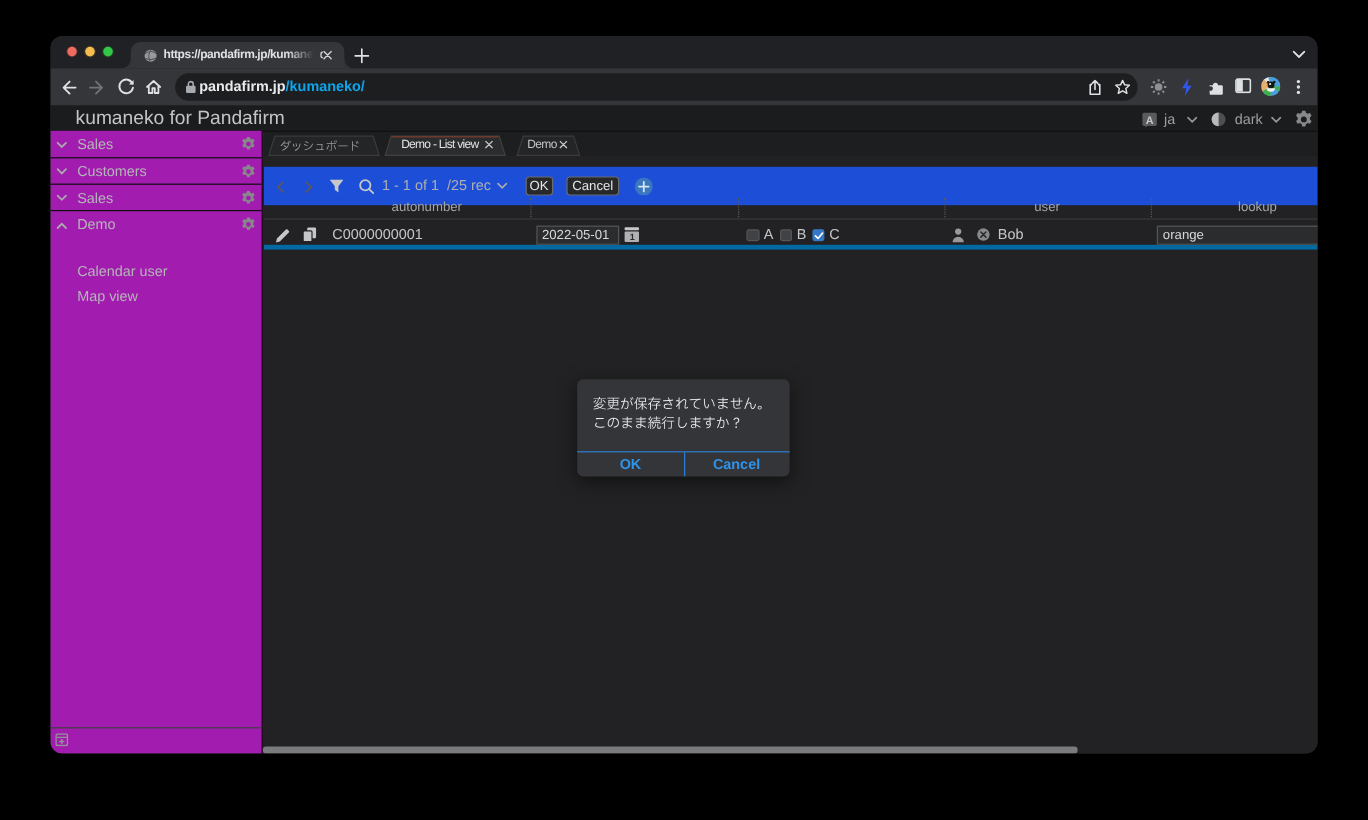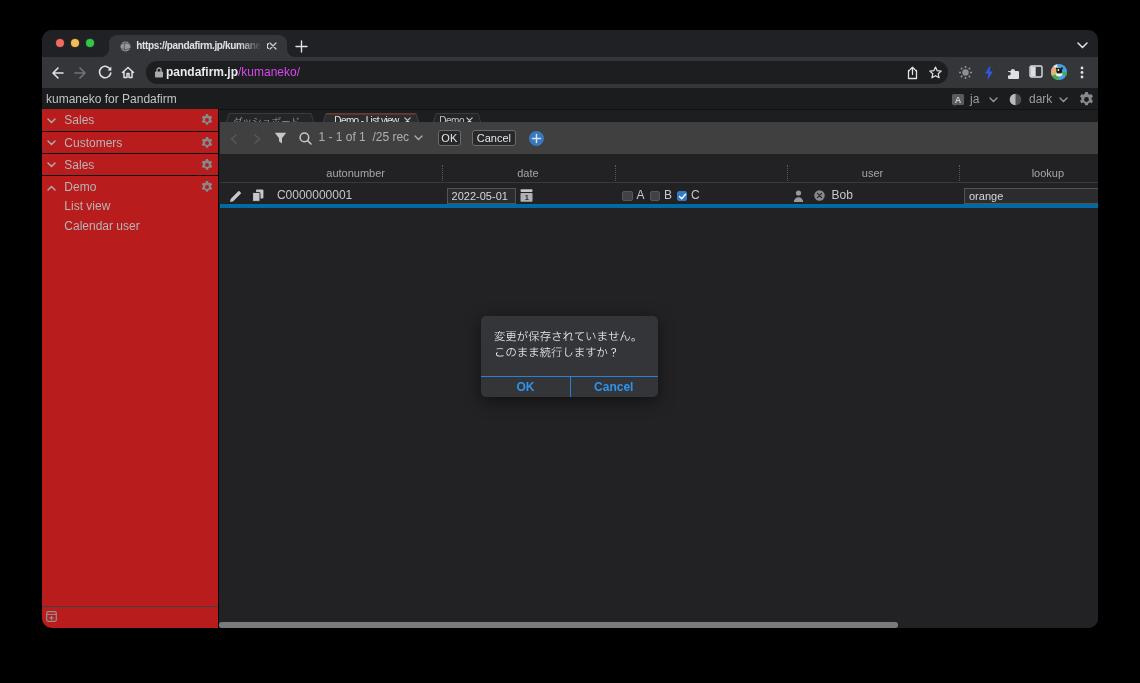--- a/index.html
+++ b/index.html
@@ -12,36 +12,36 @@
 .tab{position:absolute;left:66.7px;top:4.8px;width:178px;height:22.2px;background:#35363a;border-radius:8px 8px 0 0}
 .tab:before,.tab:after{content:"";position:absolute;bottom:0;width:8px;height:8px}
 .tab:before{left:-8px;background:radial-gradient(circle at 0 0,transparent 7.8px,#35363a 8px)}
 .tab:after{right:-8px;background:radial-gradient(circle at 8px 0,transparent 7.8px,#35363a 8px)}
 .tabtxt{position:absolute;left:27.6px;top:0;height:22.2px;line-height:22.2px;width:133px;overflow:hidden;white-space:nowrap;font-size:10px;font-weight:bold;letter-spacing:-0.35px;color:#dfe1e5}
 .tabfade{position:absolute;left:130px;top:1px;width:28px;height:20px;background:linear-gradient(90deg,rgba(53,54,58,0),#35363a 80%)}
 
 .tbar{position:absolute;left:0;top:27px;width:100%;height:31px;background:#35363a}
 .pill{position:absolute;left:104.3px;top:4.3px;width:802px;height:22.6px;border-radius:11.3px;background:#1d1e20}
 .url{position:absolute;left:124px;top:0;height:22.6px;line-height:22.6px;font-size:12px;font-weight:bold;color:#e8eaed}
-.url span{color:#d946ef;font-weight:normal}
+.url span{color:#0ea5e9;font-weight:bold}
 
 .app{position:absolute;left:0;top:58px;width:100%;height:540px;background:#222224}
 .ahead{position:absolute;left:0;top:0;width:100%;height:22.4px;background:#1b1c1d;border-bottom:1px solid #111}
-.ahead .t{position:absolute;left:4px;top:0;height:22px;line-height:22px;font-size:12px;color:#c3c4c6}
-.side{position:absolute;left:0;top:21.4px;width:176.5px;height:518.6px;background:#b91c1c;border-right:1px solid #0a0a0b}
+.ahead .t{position:absolute;left:21px;top:0;height:22px;line-height:22px;font-size:16px;color:#c3c4c6}
+.side{position:absolute;left:0;top:21.4px;width:176.5px;height:518.6px;background:#a21caf;border-right:1px solid #0a0a0b}
 .srow{position:absolute;left:0;width:100%;height:22.3px;border-bottom:1px solid #0e0e0f}
 .srow .txt,.ssub .txt{position:absolute;left:22.3px;top:0;height:22.3px;line-height:22.3px;font-size:12px;color:#b4b5b7}
 .ssub{position:absolute;left:0;width:100%;height:20.4px}
 .ssub .txt{height:20.4px;line-height:20.4px}
 .main{position:absolute;left:177.5px;top:22.4px;width:878.5px;height:517.6px;background:#222224}
 
 .vtabs{position:absolute;left:0;top:0;width:100%;height:20px;background:#1d1e1f}
 .vtxt{position:absolute;top:0;height:20px;line-height:22px;font-size:10px;letter-spacing:-0.1px;color:#9b9c9e;white-space:nowrap}
 
-.tb2{position:absolute;left:0;top:12px;width:100%;height:31.5px;background:#404040}
+.tb2{position:absolute;left:0;top:29px;width:100%;height:31.5px;background:#1d4ed8}
 .btn{position:absolute;top:7.5px;height:16.6px;border:1px solid #6a6b6d;border-radius:3px;background:#27282a;color:#e4e5e7;font-size:11px;line-height:14.4px;text-align:center}
 .cnt{position:absolute;top:0;height:31.5px;line-height:31.5px;font-size:12px;color:#aeafb1;white-space:nowrap}
 
 .thead{position:absolute;left:0;top:51.5px;width:100%;height:21.5px;border-bottom:1px solid #39393b}
 .th{position:absolute;top:0;height:21.5px;line-height:23px;font-size:11px;color:#a5a6a8;text-align:center;width:172.3px}
 .dot{position:absolute;top:3px;height:16px;width:0;border-left:1px dotted #58595b}
 .trow{position:absolute;left:0;top:73px;width:100%;height:24.5px;border-bottom:4px solid #0369a1}
 .cell{position:absolute;top:0;height:24.5px;line-height:24.5px;font-size:12px;color:#c6c7c9;white-space:nowrap}
 .inp{position:absolute;top:4.4px;height:16.3px;background:#2b2c2e;border:1px solid #525456;font-size:11px;color:#d6d7d9;line-height:14.3px;padding:0 4px}
 .cb{position:absolute;top:7.6px;width:10.5px;height:10.5px;border-radius:2px;background:#404245;border:1px solid #54565a}
@@ -200,25 +200,25 @@
         </div>
       <div class="srow" style="top:66.9px;border-bottom:none">
           <svg class="ic" style="left:5.4px;top:8.3px" width="9" height="6" viewBox="0 0 9 6">
             <path d="M1 5 L4.5 1.5 L8 5" stroke="#a9aaac" stroke-width="1.5" fill="none" stroke-linecap="round"></path>
           </svg>
           <div class="txt">Demo</div>
           <svg class="ic" style="left:159px;top:5px" width="12" height="12" viewBox="0 0 16 16">
             <use href="#gear"></use>
           </svg>
         </div>
-      <div class="ssub" style="top:86.8px">
-          <div class="txt">List view</div>
-        </div>
       <div class="ssub" style="top:107.1px">
           <div class="txt">Calendar user</div>
+        </div>
+      <div class="ssub" style="top:127.4px">
+          <div class="txt">Map view</div>
         </div>
       <div class="abs" style="left:0;top:496.6px;width:100%;border-top:1px solid #3f4042"></div>
       <svg class="ic" style="left:4px;top:502px" width="11" height="11" viewBox="0 0 11 11">
           <rect x="0.7" y="0.7" width="9.6" height="9.6" rx="1.5" stroke="#919295" stroke-width="1.2" fill="none"></rect>
           <path d="M1 3.4 H10" stroke="#919295" stroke-width="1"></path>
           <path d="M5.5 4.9 V9 M3.4 6.95 H7.6" stroke="#919295" stroke-width="1.2"></path>
         </svg>
     </div>
 
     <div class="main">
@@ -261,21 +261,20 @@
           </svg>
         <div class="btn" style="left:218.2px;width:23.2px">OK</div>
         <div class="btn" style="left:252.7px;width:43.5px">Cancel</div>
         <svg class="ic" style="left:309.5px;top:8.2px" width="15" height="15" viewBox="0 0 15 15">
             <circle cx="7.5" cy="7.5" r="7.5" fill="#3a77bf"></circle>
             <path d="M7.5 3.5 V11.5 M3.5 7.5 H11.5" stroke="#d5e4f2" stroke-width="1.5" stroke-linecap="round"></path>
           </svg>
       </div>
       <div class="thead">
         <div class="th" style="left:50px">autonumber</div>
-        <div class="th" style="left:222.3px">date</div>
         <div class="th" style="left:566.9px">user</div>
         <div class="th" style="left:742.2px">lookup</div>
         <div class="dot" style="left:222.8px"></div>
         <div class="dot" style="left:395.1px"></div>
         <div class="dot" style="left:567.4px"></div>
         <div class="dot" style="left:739.7px"></div>
       </div>
       <div class="trow">
         <svg class="ic" style="left:9.7px;top:6.5px" width="13" height="13" viewBox="0 0 13 13">
             <path d="M1 12 L1.8 8.8 L9.3 1.3 A0.9 0.9 0 0 1 10.6 1.3 L11.7 2.4 A0.9 0.9 0 0 1 11.7 3.7 L4.2 11.2 Z" fill="#c6c7c9"></path>

